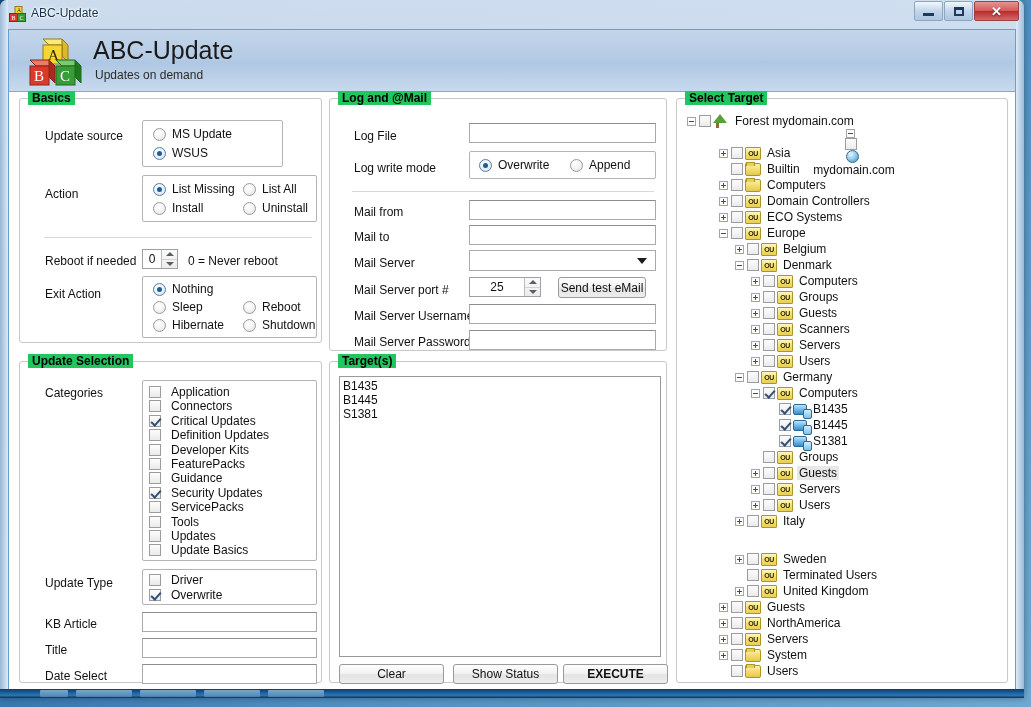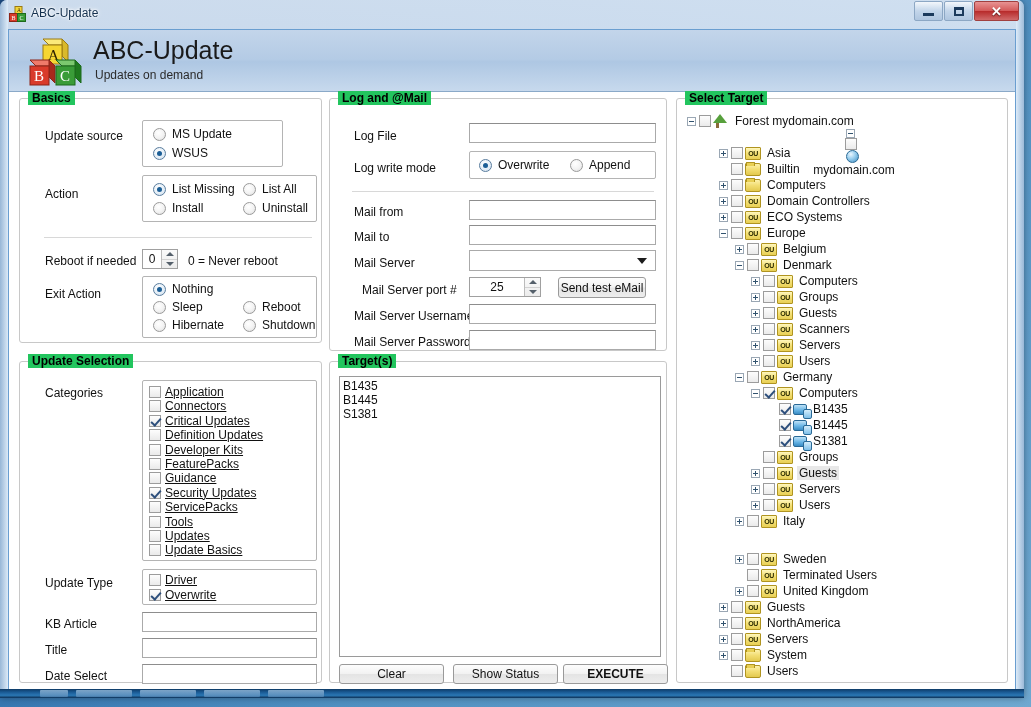--- a/index.html
+++ b/index.html
@@ -150,21 +150,21 @@
     border: 1px solid #9c9c9c;
     background: linear-gradient(to bottom, #fdfdfd, #eaeaea);
     flex: 0 0 auto; position: relative;
   }
   .cb.on .box::after {
     content: ""; position: absolute; left: 3px; top: 0px;
     width: 4px; height: 8px;
     border: solid #2d4f7c; border-width: 0 2px 2px 0;
     transform: rotate(42deg);
   }
-  .cb .clbl { font-size: 12px; color: #111; margin-left: 4px; white-space: nowrap; text-decoration: underline; }
+  .cb .clbl { font-size: 12px; color: #111; margin-left: 10px; white-space: nowrap; }
 
   
   .btn {
     position: absolute;
     background: linear-gradient(to bottom, #fdfdfd 0%, #f2f2f2 48%, #e4e4e4 52%, #ededed 100%);
     border: 1px solid #9a9a9a;
     border-radius: 3px;
     font-size: 12px; color: #111;
     display: flex; align-items: center; justify-content: center;
     cursor: default;
@@ -540,21 +540,21 @@
       <div class="tbox" style="left:139px; top:101px; width:187px; height:20px;"></div>
 
       <div class="lbl" style="left:24px; top:131px;">Mail to</div>
       <div class="tbox" style="left:139px; top:126px; width:187px; height:20px;"></div>
 
       <div class="lbl" style="left:24px; top:157px;">Mail Server</div>
       <div class="combo" style="left:139px; top:151px; width:187px; height:21px;">
         <span class="carrow"></span>
       </div>
 
-      <div class="lbl" style="left:24px; top:184px;margin-left:8px;">Mail Server port #</div>
+      <div class="lbl" style="left:24px; top:184px;">Mail Server port #</div>
       <div class="spin" style="left:139px; top:178px; width:72px; height:20px;">
         <div class="sval">25</div>
         <div class="sarr">
           <div>
               <span class="tri-up"></span>
             </div>
           <div>
               <span class="tri-dn"></span>
             </div>
         </div>

